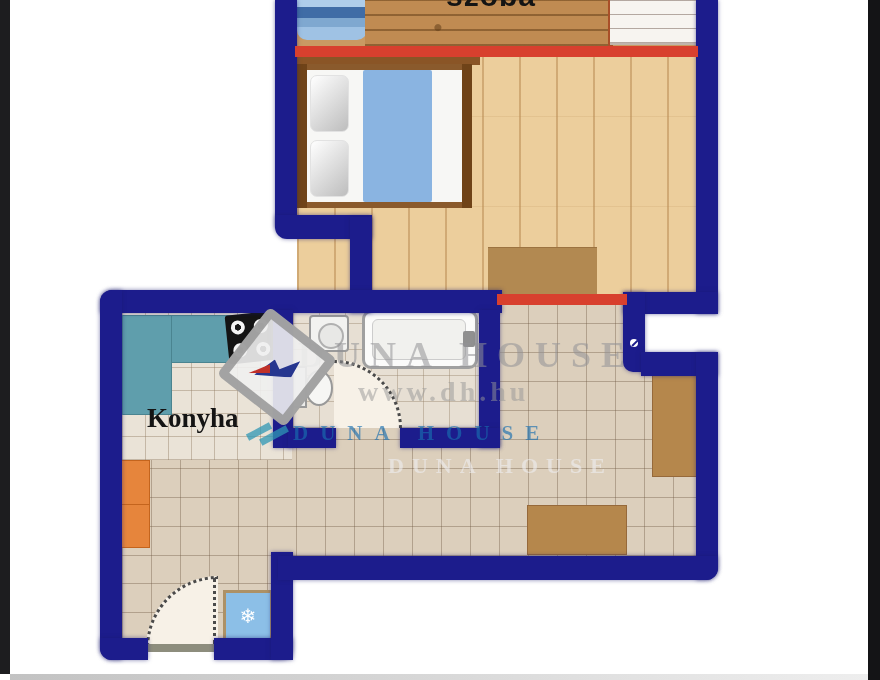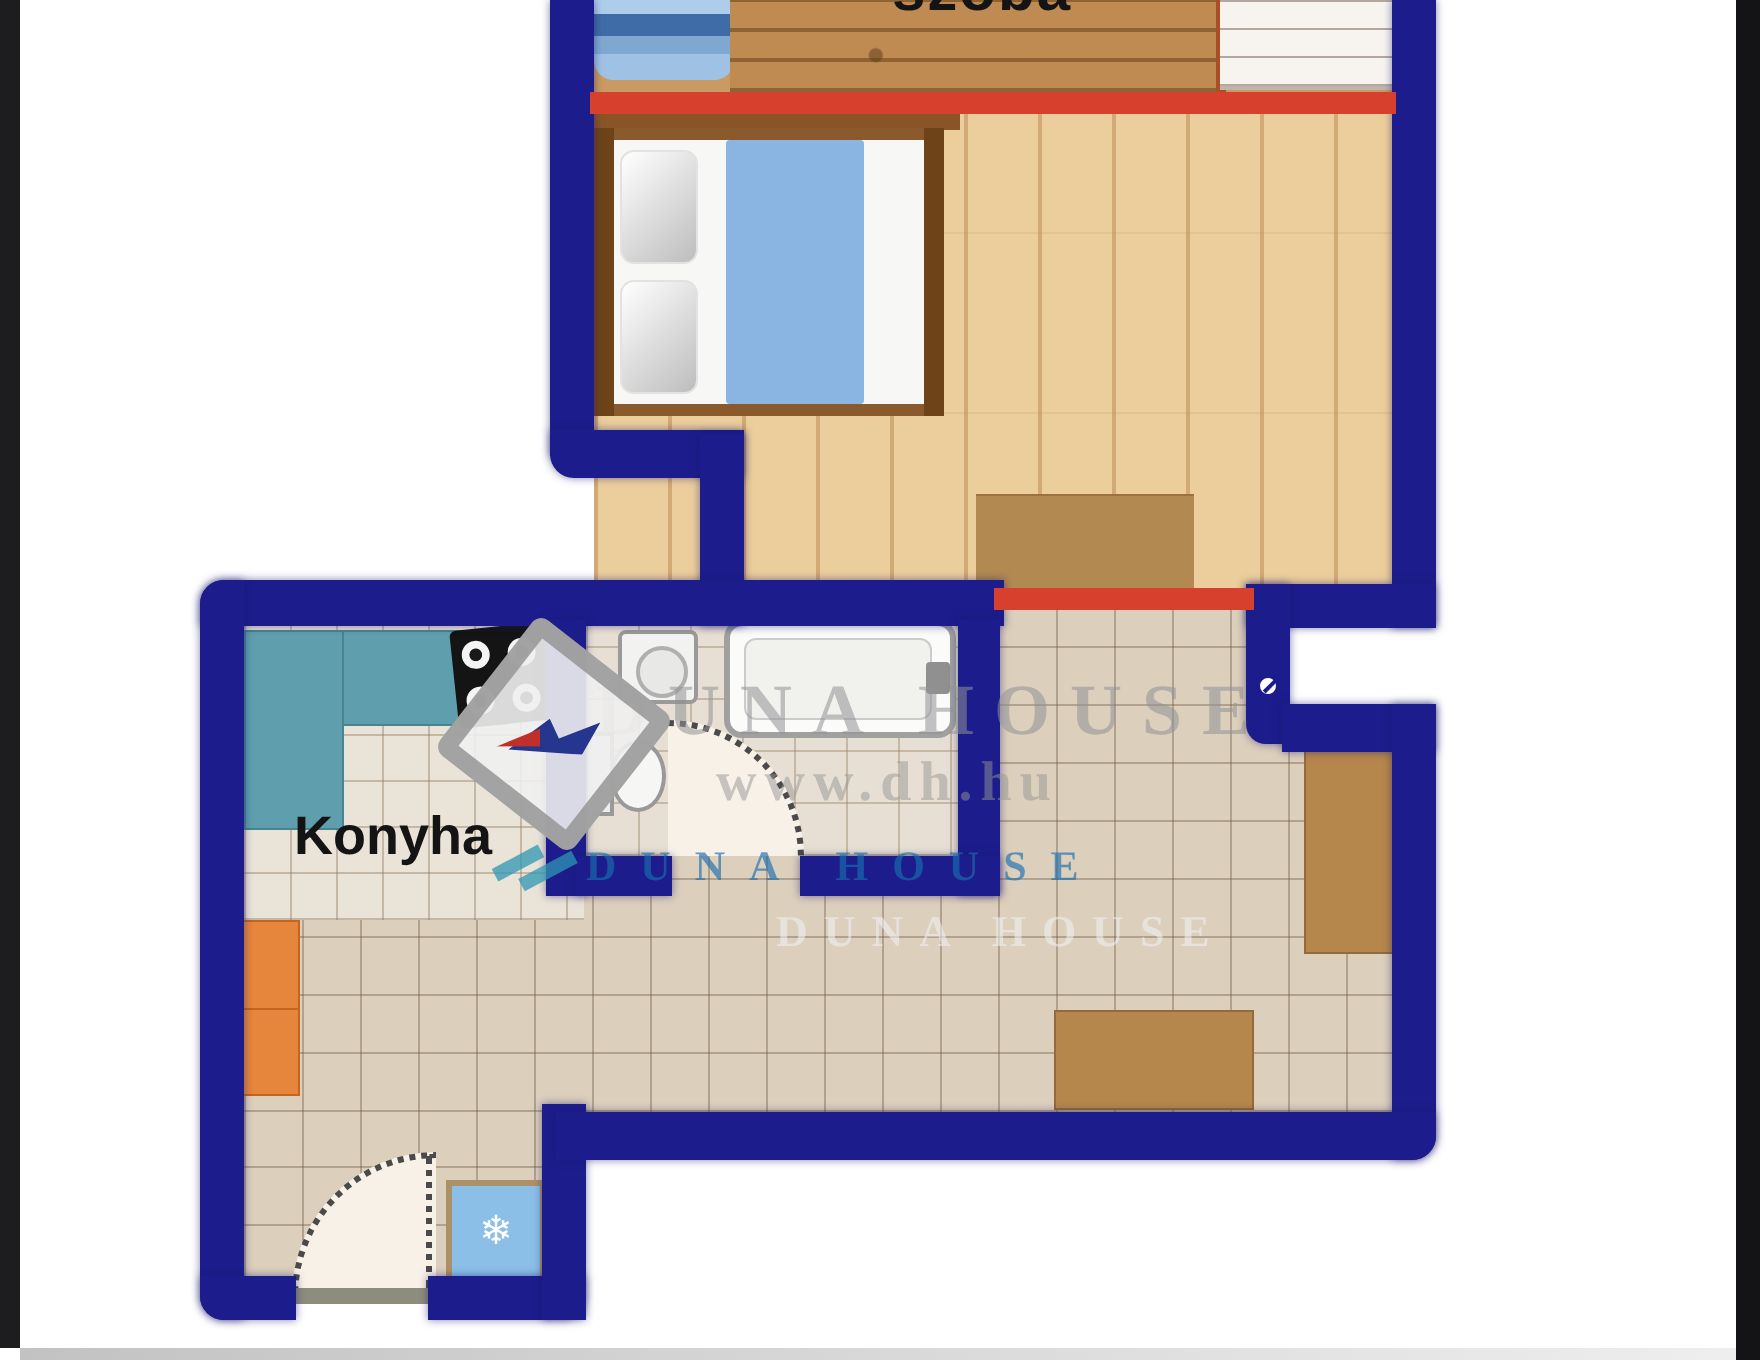--- a/index.html
+++ b/index.html
@@ -149,19 +149,19 @@
   <div class="abs" style="left:259px;top:432px;width:30px;height:7px;background:rgba(47,151,180,.75);transform:rotate(-28deg);"></div>
 
   <div class="abs" style="left:234px;top:324px;width:86px;height:86px;transform:rotate(38deg);
               border:9px solid rgba(150,150,150,.85);background:rgba(240,240,240,.9);border-radius:6px;box-sizing:border-box;">
     <div class="abs" style="left:12px;top:26px;width:46px;height:18px;background:#26368f;transform:rotate(-38deg);
                 clip-path:polygon(0% 85%, 45% 0%, 55% 55%, 100% 10%, 80% 100%);"></div>
     <div class="abs" style="left:10px;top:42px;width:22px;height:9px;background:#c03028;transform:rotate(-38deg);
                 clip-path:polygon(0 100%, 100% 0, 100% 100%);"></div>
   </div>
 
-  <div class="abs label" style="left:147px;top:403px;font-size:27px;">Konyha</div>
+  <div class="abs label" style="left:147px;top:403px;font-size:27px;font-family:Liberation Serif, serif;">Konyha</div>
 
   <div class="abs" style="left:0;top:0;width:10px;height:674px;background:#1d1d1f;"></div>
   <div class="abs" style="left:868px;top:0;width:12px;height:680px;background:#141416;"></div>
   <div class="abs" style="left:10px;top:674px;width:858px;height:6px;background:linear-gradient(90deg,rgba(120,120,120,.45),rgba(170,170,170,.2));"></div>
 
 </div>
 
 </body></html>

